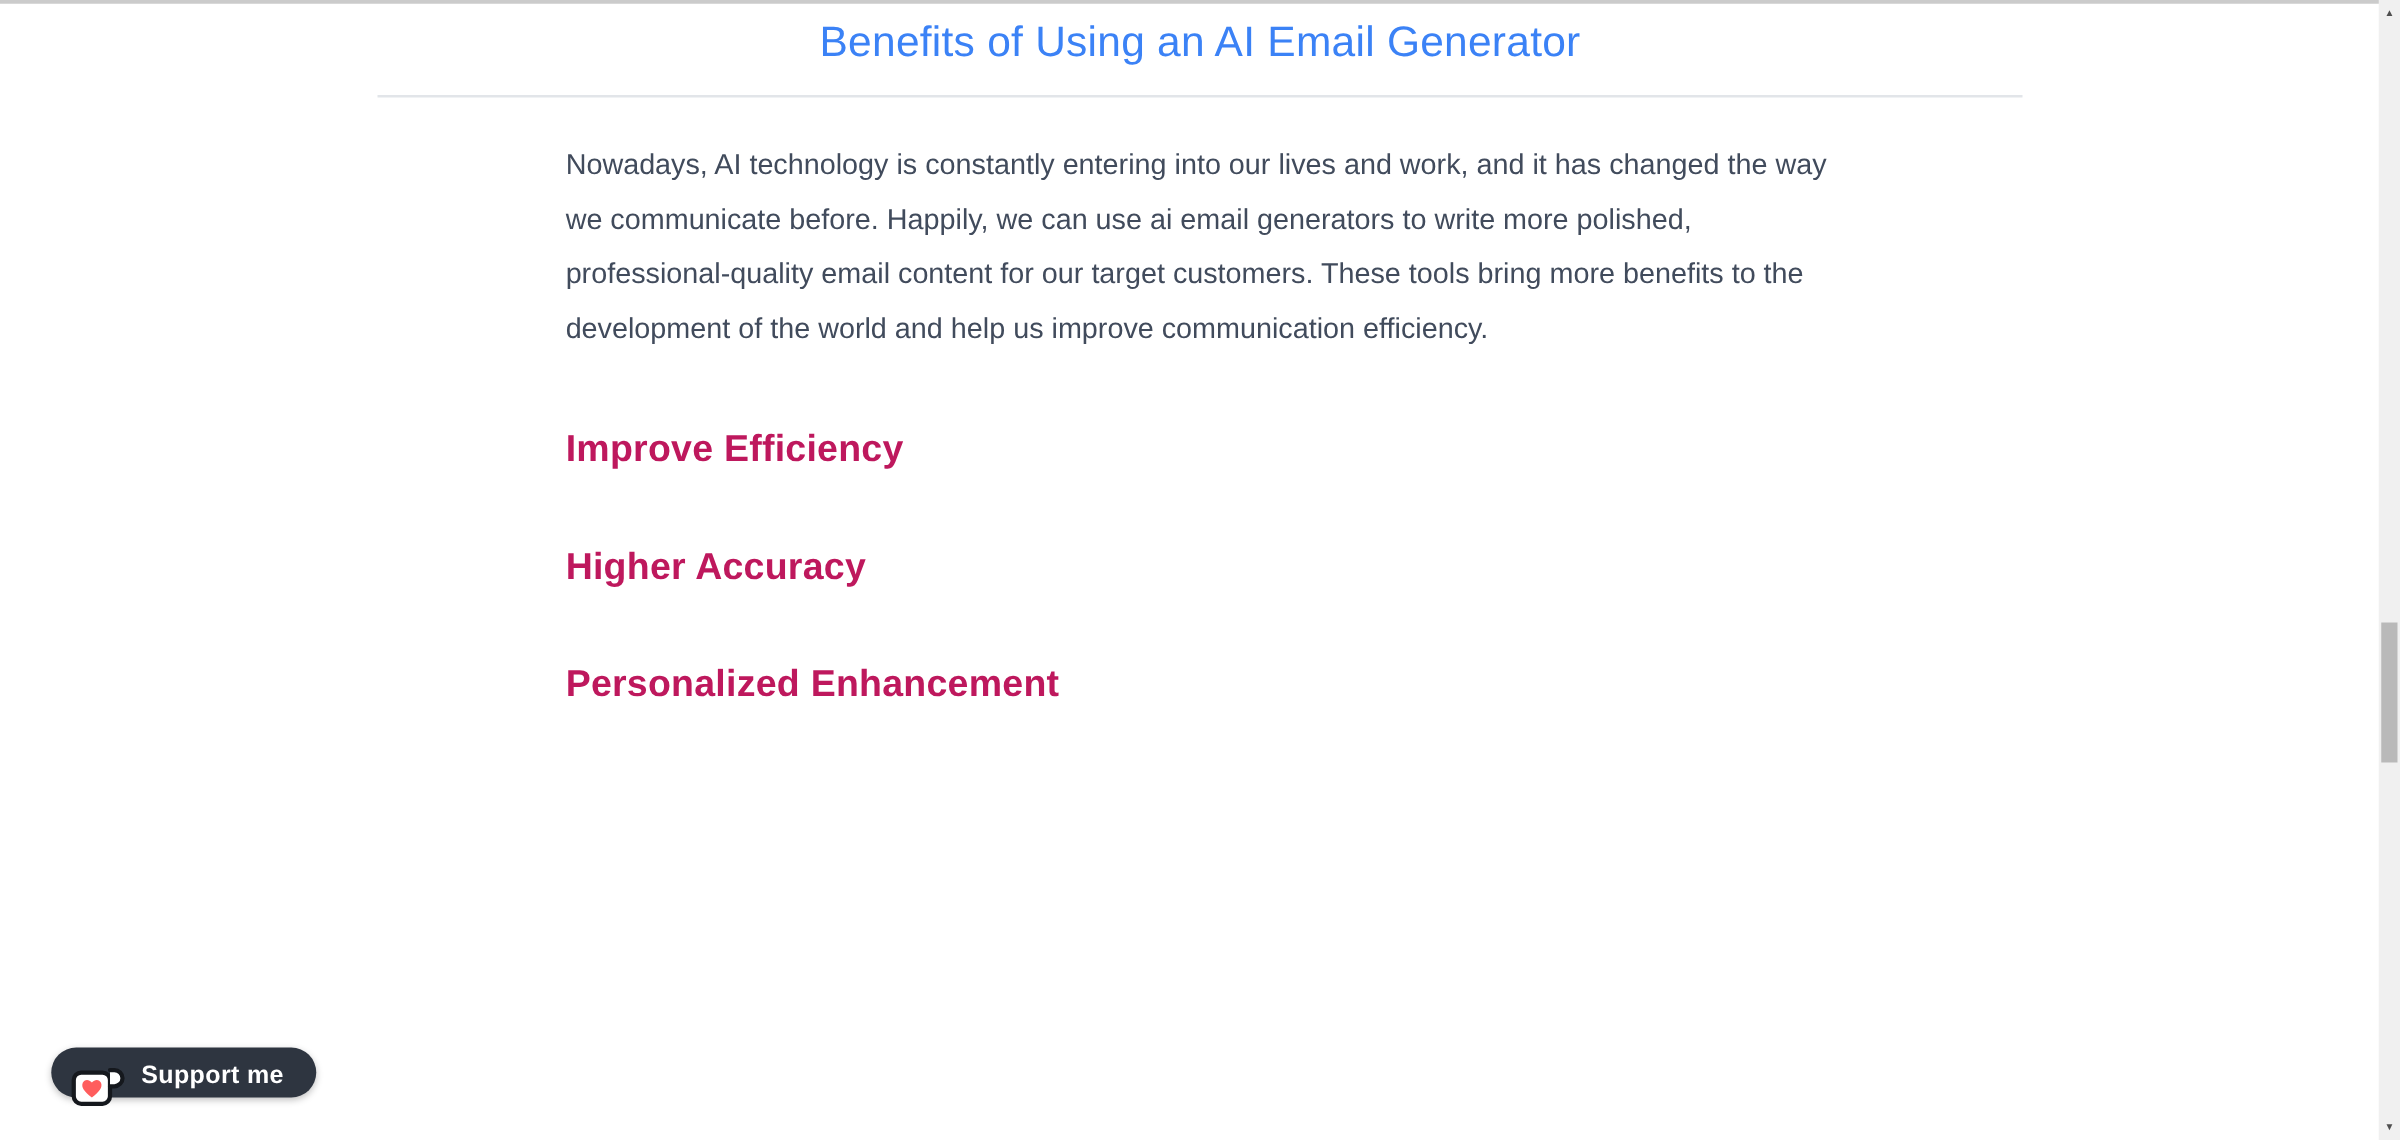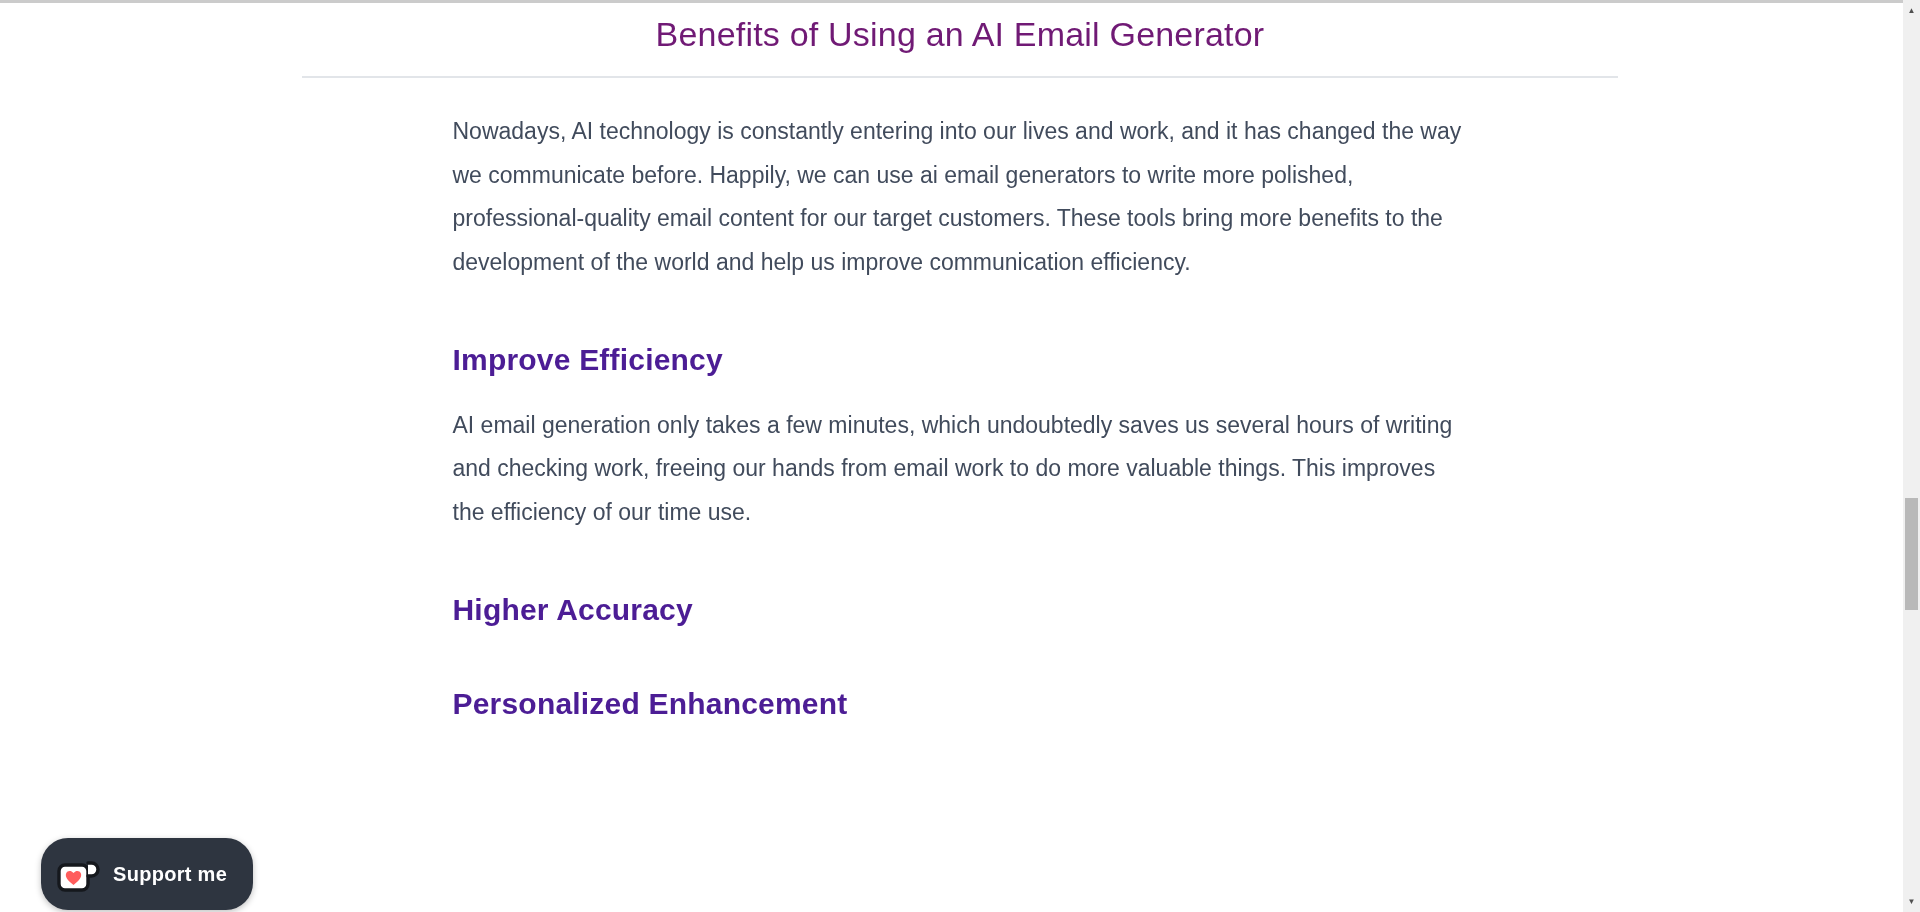--- a/index.html
+++ b/index.html
@@ -17,42 +17,42 @@
   .wrapper {
     width: 1316px;
     margin: 0 auto;
     padding-top: 14px;
   }
   h1.page-title {
     font-size: 34px;
     font-weight: 400;
     line-height: 40px;
     text-align: center;
-    color: #701a75;
+    color: #3b82f6;
     letter-spacing: 0.2px;
   }
   .divider {
     margin-top: 22px;
     border-bottom: 2px solid #e2e5e9;
     width: 100%;
   }
   .article {
     width: 1015px;
     margin: 0 auto;
     color: #414b5c;
     font-size: 23px;
     line-height: 1.9;
   }
   .article p.intro { margin-top: 32px; }
   .article h2 {
     margin: 56px 0 25px 0;
     font-size: 30px;
     line-height: 38px;
     font-weight: 700;
-    color: #4c1d95;
+    color: #be185d;
     letter-spacing: 0.2px;
   }
   
   .scrollbar {
     position: absolute; top: 0; right: 0;
     width: 17px; height: 912px;
     background: #f0f0f0;
   }
   .sb-btn {
     position: absolute; left: 0;
@@ -65,24 +65,24 @@
   .sb-btn.down { bottom: 2px; }
   .sb-thumb {
     position: absolute; top: 498px; left: 2px;
     width: 13px; height: 112px;
     background: #b9b9b9;
   }
   
   .support {
     position: absolute;
     left: 41px; top: 838px;
-    height: 72px;
-    display: flex; align-items: center;
+    height: 40px;
+    display: flex; align-items: flex-start;
     gap: 13px;
-    padding: 0 26px 0 15px;
+    padding: 11px 26px 0 15px;
     background: #2e3540;
     border: none;
     border-radius: 27px;
     color: #ffffff;
     font-family: "Liberation Sans", "DejaVu Sans", sans-serif;
     font-size: 20px;
     font-weight: 700;
     letter-spacing: 0.3px;
     cursor: pointer;
     box-shadow: 0 2px 6px rgba(0,0,0,0.25);
@@ -95,21 +95,20 @@
 <div class="top-border"></div>
 
 <div class="wrapper">
   <h1 class="page-title">Benefits of Using an AI Email Generator</h1>
   <div class="divider"></div>
 
   <div class="article">
     <p class="intro">Nowadays, AI technology is constantly entering into our lives and work, and it has changed the way we communicate before. Happily, we can use ai email generators to write more polished, professional-quality email content for our target customers. These tools bring more benefits to the development of the world and help us improve communication efficiency.</p>
 
     <h2>Improve Efficiency</h2>
-    <p>AI email generation only takes a few minutes, which undoubtedly saves us several hours of writing and checking work, freeing our hands from email work to do more valuable things. This improves the efficiency of our time use.</p>
 
     <h2>Higher Accuracy</h2>
 
     <h2>Personalized Enhancement</h2>
   </div>
 </div>
 
 <div class="scrollbar">
   <div class="sb-btn up">
     <span>▲</span>

